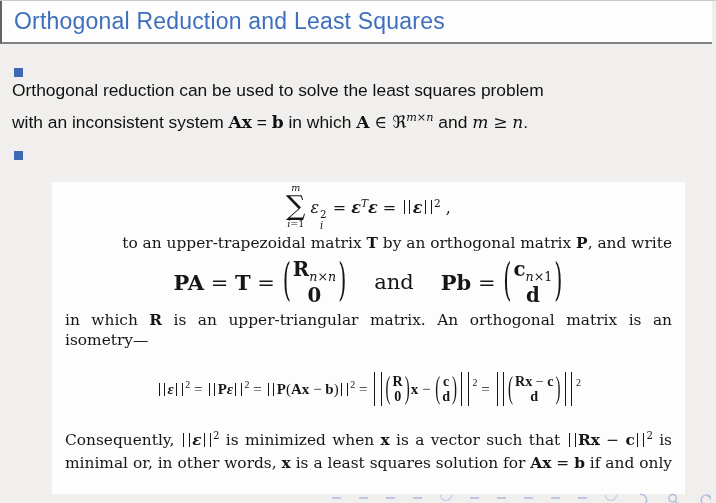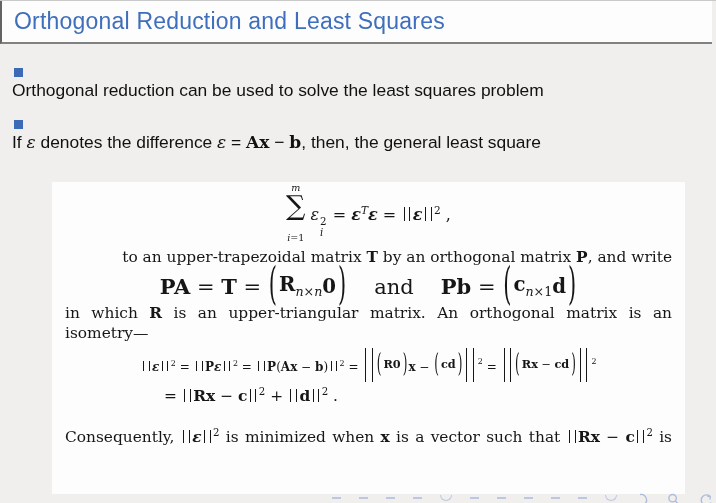--- a/index.html
+++ b/index.html
@@ -33,40 +33,40 @@
     background:#fdfdfd; overflow:hidden; box-sizing:border-box;
     font-family:"DejaVu Serif","DejaVu Sans",serif; font-size:15.4px; color:#161616;
     padding:2px 0 0 0;
   }
   .para{ margin:2px 13px 0 13px; line-height:20.3px; }
   .jl{ text-align:justify; text-align-last:justify; }
   .ll{ text-align:right; }
   .fline{ text-align:center; }
   .f1{ margin-top:2px; font-size:16px; }
   .f2{ margin-top:6px; font-size:21px; }
-  .f3{ margin-top:6px; font-size:12px; white-space:nowrap; }
+  .f3{ margin-top:24px; font-size:15px; white-space:nowrap;font-family:Liberation Serif, serif; }
   .f4{ margin:2px 0 0 112px; font-size:15.4px; }
   .p3{ margin-top:18px; }
   
   .n{ display:inline-block; width:4.5px; height:0.88em;
       border-left:1.3px solid currentColor; border-right:1.3px solid currentColor;
       vertical-align:-0.08em; margin:0 2.5px; }
   .bn{ display:inline-block; width:5.5px; height:34px;
       border-left:1.4px solid currentColor; border-right:1.4px solid currentColor;
       vertical-align:middle; margin:0 3px; position:relative; top:-2px; }
   .lp{ display:inline-block; transform:scaleY(2.1); transform-origin:50% 52%;
       vertical-align:middle; padding:0 1px; position:relative; top:-3px; font-weight:400; }
-  .mat{ display:inline-flex; flex-direction:row; align-items:center; justify-content:center;
+  .mat{ display:inline-flex; flex-direction:column; align-items:center; justify-content:center;
       vertical-align:middle; line-height:1.12; font-size:0.94em; margin:0 1px;
       position:relative; top:-2px; text-align:left; }
   .sum{ display:inline-flex; flex-direction:column; align-items:center; vertical-align:middle;
       line-height:1; margin-right:5px; position:relative; top:-3px; }
   .st{ font-size:0.6em; font-style:italic; margin-bottom:1px; }
   .sg{ font-size:1.7em; line-height:0.85; }
-  .sb{ font-size:0.6em; margin-top:16px; }
+  .sb{ font-size:0.6em; margin-top:2px; }
   .ss{ display:inline-flex; flex-direction:column; align-items:flex-start; font-size:0.64em;
       line-height:1.1; vertical-align:-0.45em; margin:0 1px; }
   .hs{ font-size:0.66em; position:relative; top:-0.85em; margin-left:1px; }
   .andgap{ margin:0 27px; }
   
   .navbar{ position:absolute; right:3px; bottom:-4px; display:flex; align-items:flex-end;
       gap:18px; color:#b7c3de; }
   .nav-dash{ width:9px; height:2px; background:#bcc7e2; margin-bottom:8px; }
   .nav-arc{ width:12px; height:6px; border:1.5px solid #bcc7e2; border-top:none;
       border-radius:0 0 10px 10px; box-sizing:border-box; margin-bottom:6px; }
@@ -79,26 +79,26 @@
 
   <div class="header">
     <div class="title">Orthogonal Reduction and Least Squares</div>
   </div>
 
   <div class="bullets">
     <div class="bullet">
       <span class="bsq"></span>
       <div class="btxt">
         <div>Orthogonal reduction can be used to solve the least squares problem</div>
+        <div>with an inconsistent system <span class="m mb">Ax</span> = <span class="m mb">b</span> in which <span class="m mb">A</span> <span class="m">∈ ℜ</span><sup><span class="m mi">m</span><span class="m">×</span><span class="m mi">n</span></sup> and <span class="m mi">m</span> <span class="m">≥</span> <span class="m mi">n</span>.</div>
       </div>
     </div>
     <div class="bullet">
       <span class="bsq"></span>
       <div class="btxt">
-        <div>If <span class="m mi">ε</span> denotes the difference <span class="m mi">ε</span> = <span class="m mb">Ax</span> − <span class="m mb">b</span>, then, the general least square</div>
       </div>
     </div>
   </div>
 
   <div class="panel">
     <div class="fline f1"><span class="sum">
           <span class="st">m</span>
           <span class="sg">∑</span>
           <span class="sb"><i>i</i>=1</span>
         </span><span class="mi">ε</span><span class="ss">
@@ -117,22 +117,22 @@
     <div class="fline f3"><span class="n"></span><span class="mb mi">ε</span><span class="n"></span><sup>2</sup> = <span class="n"></span><span class="mb">P</span><span class="mb mi">ε</span><span class="n"></span><sup>2</sup> = <span class="n"></span><span class="mb">P</span>(<span class="mb">Ax</span> − <span class="mb">b</span>)<span class="n"></span><sup>2</sup> = <span class="bn"></span><span class="lp">(</span><span class="mat">
           <span class="mb">R</span>
           <span class="mb">0</span>
         </span><span class="lp">)</span><span class="mb">x</span> − <span class="lp">(</span><span class="mat">
           <span class="mb">c</span>
           <span class="mb">d</span>
         </span><span class="lp">)</span><span class="bn"></span><span class="hs">2</span> = <span class="bn"></span><span class="lp">(</span><span class="mat">
           <span><span class="mb">Rx</span> − <span class="mb">c</span></span>
           <span class="mb">d</span>
         </span><span class="lp">)</span><span class="bn"></span><span class="hs">2</span></div>
-    <div class="f4">= <span class="n"></span><span class="mb">Rx</span> − <span class="mb">c</span><span class="n"></span><sup>2</sup> + <span class="n"></span><span class="mb">d</span><span class="n"></span><sup>2</sup> .</div>
     <div class="para jl p3">Consequently, <span class="n"></span><span class="mb mi">ε</span><span class="n"></span><sup>2</sup> is minimized when <span class="mb">x</span> is a vector such that <span class="n"></span><span class="mb">Rx</span> − <span class="mb">c</span><span class="n"></span><sup>2</sup> is</div>
+    <div class="para jl">minimal or, in other words, <span class="mb">x</span> is a least squares solution for <span class="mb">Ax</span> = <span class="mb">b</span> if and only</div>
 
   </div>
 
   <div class="navbar">
     <span class="nav-dash"></span>
     <span class="nav-dash"></span>
     <span class="nav-dash"></span>
     <span class="nav-dash"></span>
     <span class="nav-arc"></span>
     <span class="nav-dash"></span>

